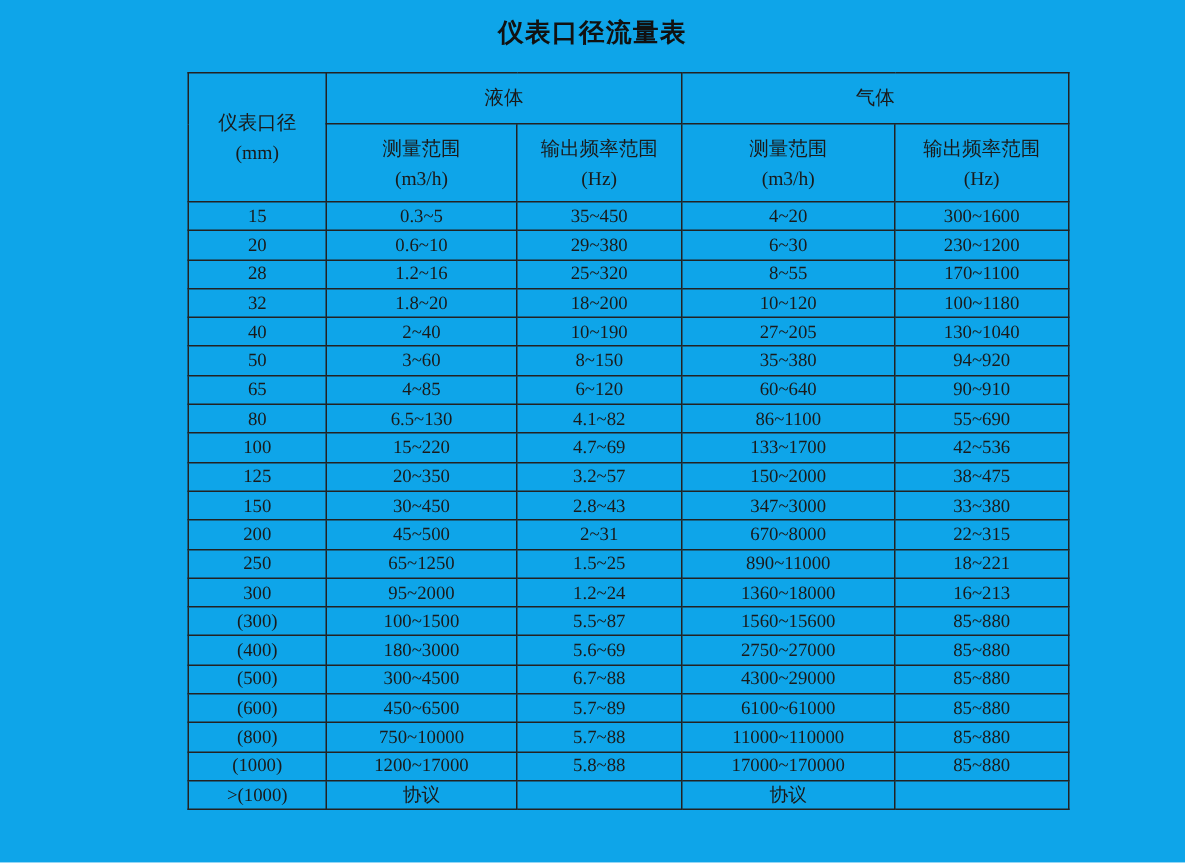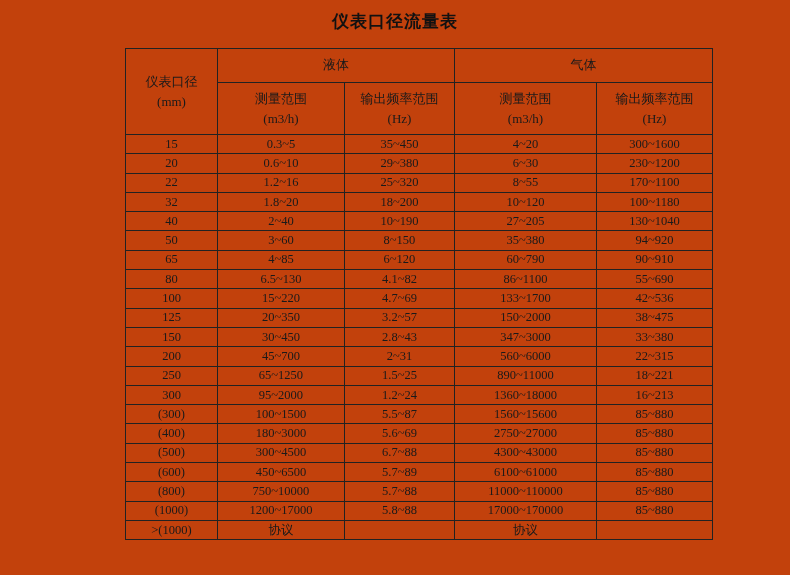--- a/index.html
+++ b/index.html
@@ -3,21 +3,21 @@
 <meta charset="utf-8">
 <style>
   * { margin: 0; padding: 0; box-sizing: border-box; }
   html, body {
     width: 790px; height: 575px;
     background: #ffffff;
     font-family: "Liberation Serif", "DejaVu Serif", serif;
     color: #1a1a1a;
     overflow: hidden;
   }
-  .page { position: relative; width: 790px; height: 575px; background: #c2410c; }
+  .page { position: relative; width: 790px; height: 575px; background: #0ea5e9; }
   .page-title {
     position: absolute;
     top: 10px; left: 0; width: 790px;
     text-align: center;
     font-family: "Liberation Sans", "DejaVu Sans", sans-serif;
     font-weight: bold;
     font-size: 17px;
     color: #111111;
     letter-spacing: 1px;
   }
@@ -100,21 +100,21 @@
           <td>300~1600</td>
         </tr>
         <tr>
           <td>20</td>
           <td>0.6~10</td>
           <td>29~380</td>
           <td>6~30</td>
           <td>230~1200</td>
         </tr>
         <tr>
-          <td>22</td>
+          <td>28</td>
           <td>1.2~16</td>
           <td>25~320</td>
           <td>8~55</td>
           <td>170~1100</td>
         </tr>
         <tr>
           <td>32</td>
           <td>1.8~20</td>
           <td>18~200</td>
           <td>10~120</td>
@@ -131,21 +131,21 @@
           <td>50</td>
           <td>3~60</td>
           <td>8~150</td>
           <td>35~380</td>
           <td>94~920</td>
         </tr>
         <tr>
           <td>65</td>
           <td>4~85</td>
           <td>6~120</td>
-          <td>60~790</td>
+          <td>60~640</td>
           <td>90~910</td>
         </tr>
         <tr>
           <td>80</td>
           <td>6.5~130</td>
           <td>4.1~82</td>
           <td>86~1100</td>
           <td>55~690</td>
         </tr>
         <tr>
@@ -164,23 +164,23 @@
         </tr>
         <tr>
           <td>150</td>
           <td>30~450</td>
           <td>2.8~43</td>
           <td>347~3000</td>
           <td>33~380</td>
         </tr>
         <tr>
           <td>200</td>
-          <td>45~700</td>
+          <td>45~500</td>
           <td>2~31</td>
-          <td>560~6000</td>
+          <td>670~8000</td>
           <td>22~315</td>
         </tr>
         <tr>
           <td>250</td>
           <td>65~1250</td>
           <td>1.5~25</td>
           <td>890~11000</td>
           <td>18~221</td>
         </tr>
         <tr>
@@ -201,21 +201,21 @@
           <td>(400)</td>
           <td>180~3000</td>
           <td>5.6~69</td>
           <td>2750~27000</td>
           <td>85~880</td>
         </tr>
         <tr>
           <td>(500)</td>
           <td>300~4500</td>
           <td>6.7~88</td>
-          <td>4300~43000</td>
+          <td>4300~29000</td>
           <td>85~880</td>
         </tr>
         <tr>
           <td>(600)</td>
           <td>450~6500</td>
           <td>5.7~89</td>
           <td>6100~61000</td>
           <td>85~880</td>
         </tr>
         <tr>

